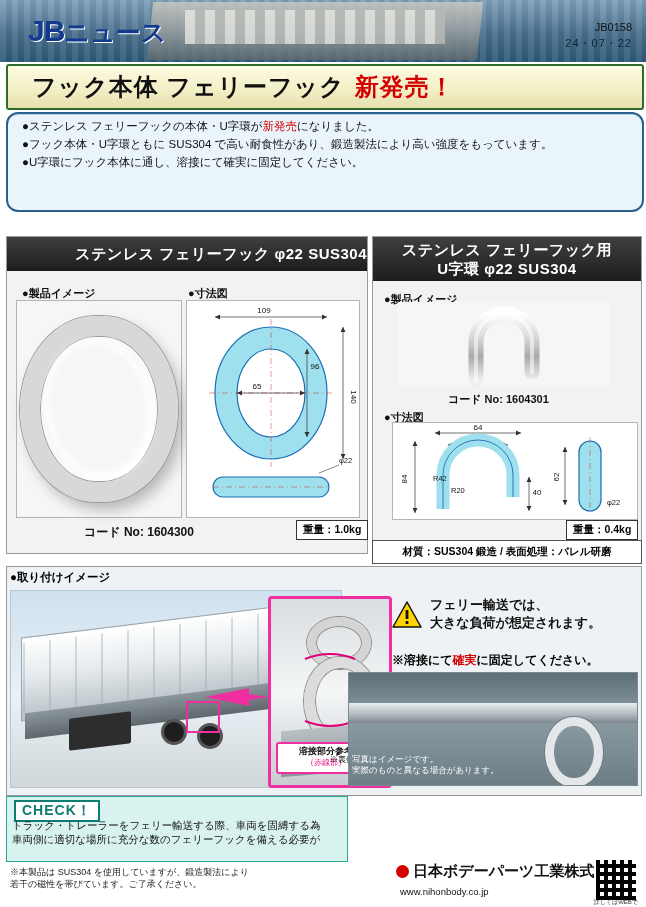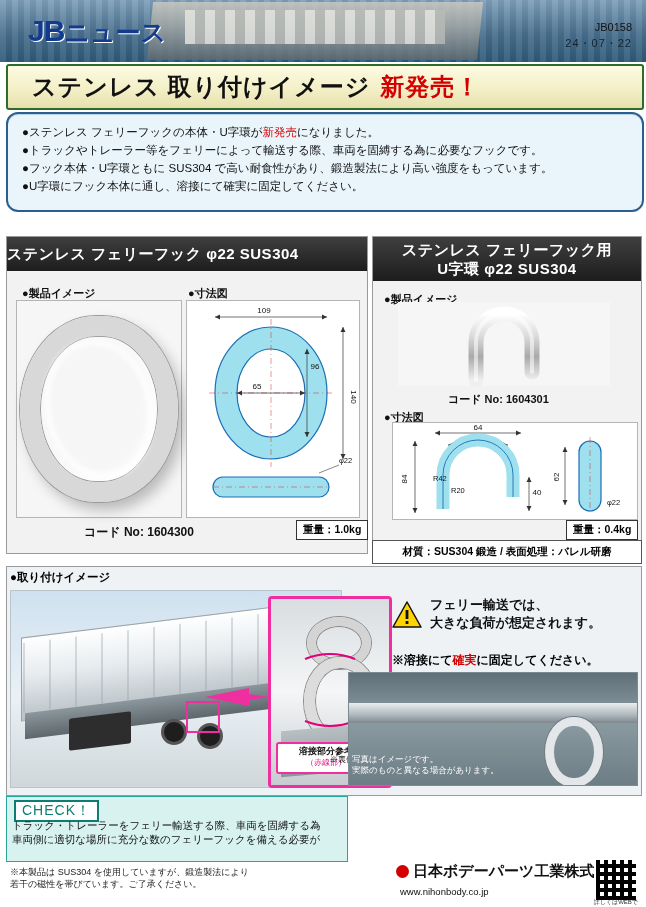--- a/index.html
+++ b/index.html
@@ -40,31 +40,31 @@
     background:linear-gradient(180deg,#fdfbe2 0%,#f2eec4 60%,#e6e0ae 100%);
     border:2px solid #2f6b2a;border-radius:3px;
     display:flex;align-items:center;}
   .title-band .t1{font-size:24px;font-weight:bold;color:#111;margin-left:24px;letter-spacing:1px;}
   .title-band .t2{font-size:24px;font-weight:bold;color:#d40000;margin-left:10px;letter-spacing:1px;}
 
   
   .bullets{position:absolute;left:6px;top:112px;width:634px;height:96px;
     background:#e9f4fb;border:2px solid #2a5f8f;border-radius:12px;
     box-shadow:0 1px 0 #b9d4e6 inset;}
-  .bullets ul{list-style:none;margin:0;padding:9px 0 0 14px;}
+  .bullets ul{list-style:none;margin:0;padding:3px 0 0 14px;}
   .bullets li{font-size:11.5px;line-height:18px;color:#111;white-space:nowrap;}
   .bullets li .red{color:#d40000;}
 
   
   .panel{position:absolute;background:#ffffff;border:1px solid #9a9a9a;}
   .panel-left{left:6px;top:236px;width:360px;height:316px;background:#f2f2f2;}
   .panel-right{left:372px;top:236px;width:268px;height:316px;background:#f2f2f2;}
 
   .panel-head{height:34px;background:linear-gradient(180deg,#3f3f3f 0%,#1d1d1d 100%);
-    color:#fff;display:flex;align-items:center;justify-content:flex-start;}
+    color:#fff;display:flex;align-items:center;justify-content:flex-end;}
   .panel-head .ph-txt{font-size:15px;font-weight:bold;letter-spacing:.5px;}
   .panel-head-2{height:44px;flex-direction:column;justify-content:center;line-height:19px;}
 
   .img-box{position:absolute;background:#fff;border:1px solid #b5b5b5;}
   .caption{position:absolute;font-size:11px;font-weight:bold;color:#111;}
 
   .weight-tag{position:absolute;background:#fff;border:1px solid #333;
     font-size:10.5px;font-weight:bold;padding:2px 6px;}
 
   
@@ -135,21 +135,21 @@
     background:linear-gradient(180deg,#5e6f78 0%,#8d9ca3 40%,#6c7d85 100%);overflow:hidden;border:1px solid #7c8a91;}
   .photo-rail{position:absolute;left:0;top:30px;width:288px;height:20px;
     background:linear-gradient(180deg,#e9eef0 0%,#aeb7bc 60%,#7d878d 100%);}
   .photo-ring{position:absolute;left:196px;top:44px;width:40px;height:52px;
     border:9px solid #e3e7e9;border-radius:50%/52%;box-shadow:0 0 0 1px #6f7a80;}
   .photo-cap{position:absolute;left:352px;top:754px;font-size:8.5px;color:#fff;line-height:11px;}
 
   
   .check-wrap{position:absolute;left:6px;top:796px;width:340px;height:64px;
     background:#d8f3ef;border:1px solid #2aa79b;}
-  .check-title{position:absolute;left:14px;top:800px;font-size:14px;font-weight:normal;
+  .check-title{position:absolute;left:14px;top:800px;font-size:14px;font-weight:bold;
     color:#0c7d70;letter-spacing:1px;background:#ffffff;border:2px solid #0c7d70;padding:0 6px;text-align:center;}
   .check-text{position:absolute;left:12px;top:818px;width:326px;font-size:10.5px;line-height:14px;color:#111;}
 
   .foot-note{position:absolute;left:10px;top:866px;width:300px;font-size:9px;line-height:12px;color:#222;}
 
   .footer-brand{position:absolute;left:396px;top:862px;}
   .footer-brand .bmark{display:inline-block;width:13px;height:13px;border-radius:50%;
     background:#d40000;position:relative;top:2px;margin-right:4px;}
   .footer-brand .bname{font-size:15px;font-weight:bold;color:#111;}
   .footer-brand .burl{font-size:9.5px;color:#111;margin-left:4px;}
@@ -172,28 +172,27 @@
   </div>
   <div class="logo">
     <span class="jb">JB</span><span class="news">ニュース</span>
   </div>
   <div class="doc-no">
     <div class="code">JB0158</div>
     <div class="date">24・07・22</div>
   </div>
 
   <div class="title-band">
-    <span class="t1">ステンレス 取り付けイメージ</span>
+    <span class="t1">フック本体 フェリーフック</span>
     <span class="t2">新発売！</span>
   </div>
 
   <div class="bullets">
     <ul>
       <li>●ステンレス フェリーフックの本体・U字環が<span class="red">新発売</span>になりました。</li>
-      <li>●トラックやトレーラー等をフェリーによって輸送する際、車両を固縛する為に必要なフックです。</li>
       <li>●フック本体・U字環ともに SUS304 で高い耐食性があり、鍛造製法により高い強度をもっています。</li>
       <li>●U字環にフック本体に通し、溶接にて確実に固定してください。</li>
     </ul>
   </div>
 
   <div class="panel panel-left">
     <div class="panel-head">
       <span class="ph-txt">ステンレス フェリーフック φ22 SUS304</span>
     </div>
   </div>

